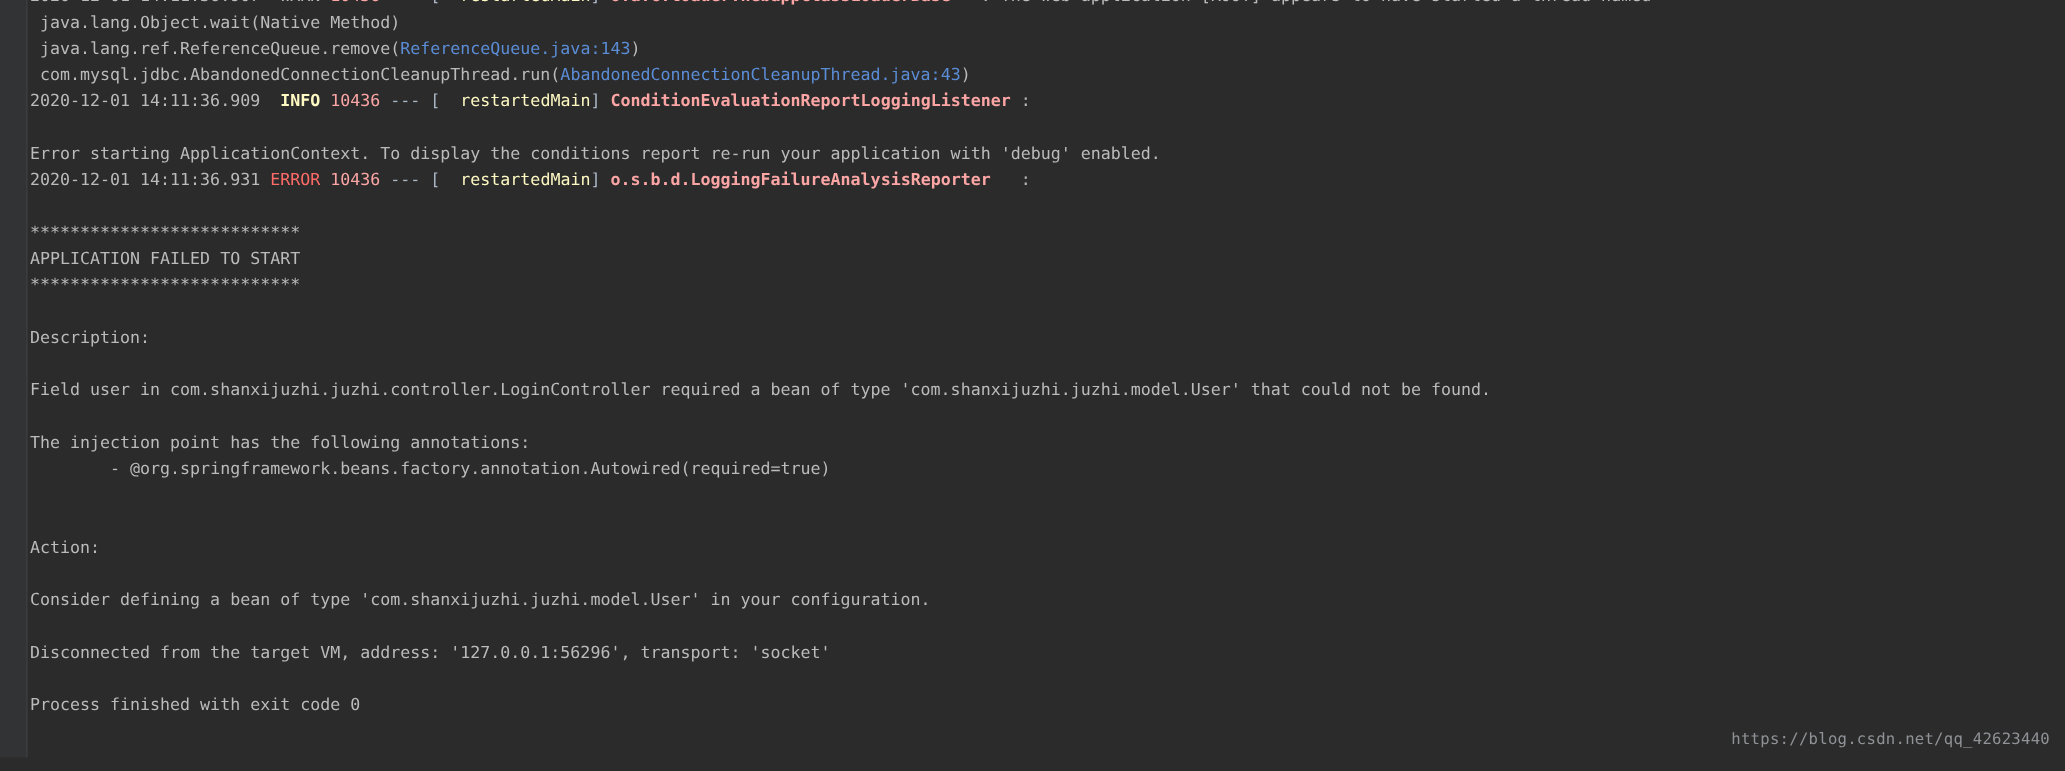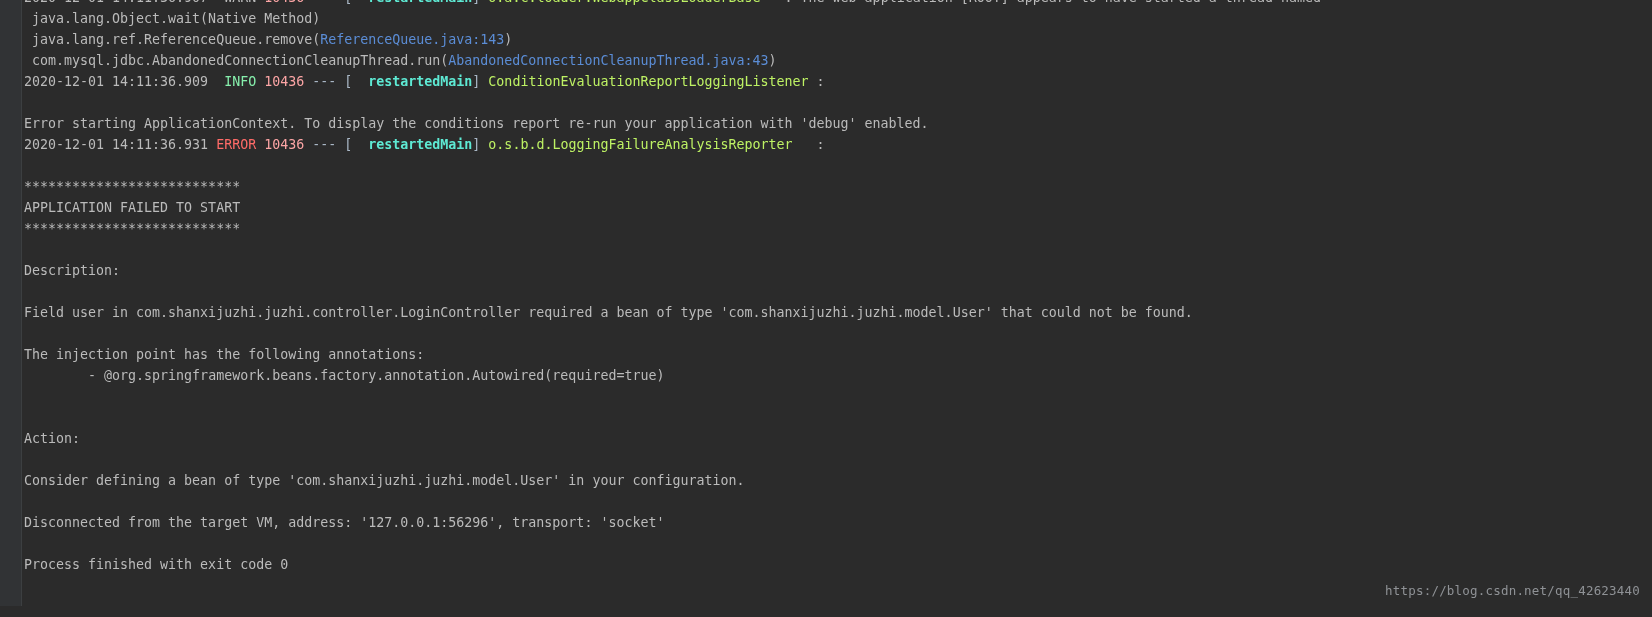--- a/index.html
+++ b/index.html
@@ -49,26 +49,26 @@
   }
 
   .line {
     height: 21px;
     white-space: pre;
     overflow: visible;
   }
 
   
   .t-default { color: #bbbbbb; }
-  .t-info    { color: #86efac; }   
+  .t-info    { color: #fef9c3; font-weight: bold; }   
   .t-error   { color: #ff6b68; }   
   .t-pid     { color: #fca5a5; }   
   .t-sep     { color: #a9b7c6; }
-  .t-thread  { color: #5eead4; font-weight: bold; }
-  .t-logger  { color: #bef264; }   
+  .t-thread  { color: #fef9c3; }
+  .t-logger  { color: #fca5a5; font-weight: bold; }   
   .t-link    { color: #5b8dd6; }
   .t-banner  { color: #bbbbbb; }
 
   
   #watermark {
     position: absolute;
     right: 12px;
     bottom: 8px;
     font-family: "DejaVu Sans Mono", "Liberation Mono", monospace;
     font-size: 12.5px;

